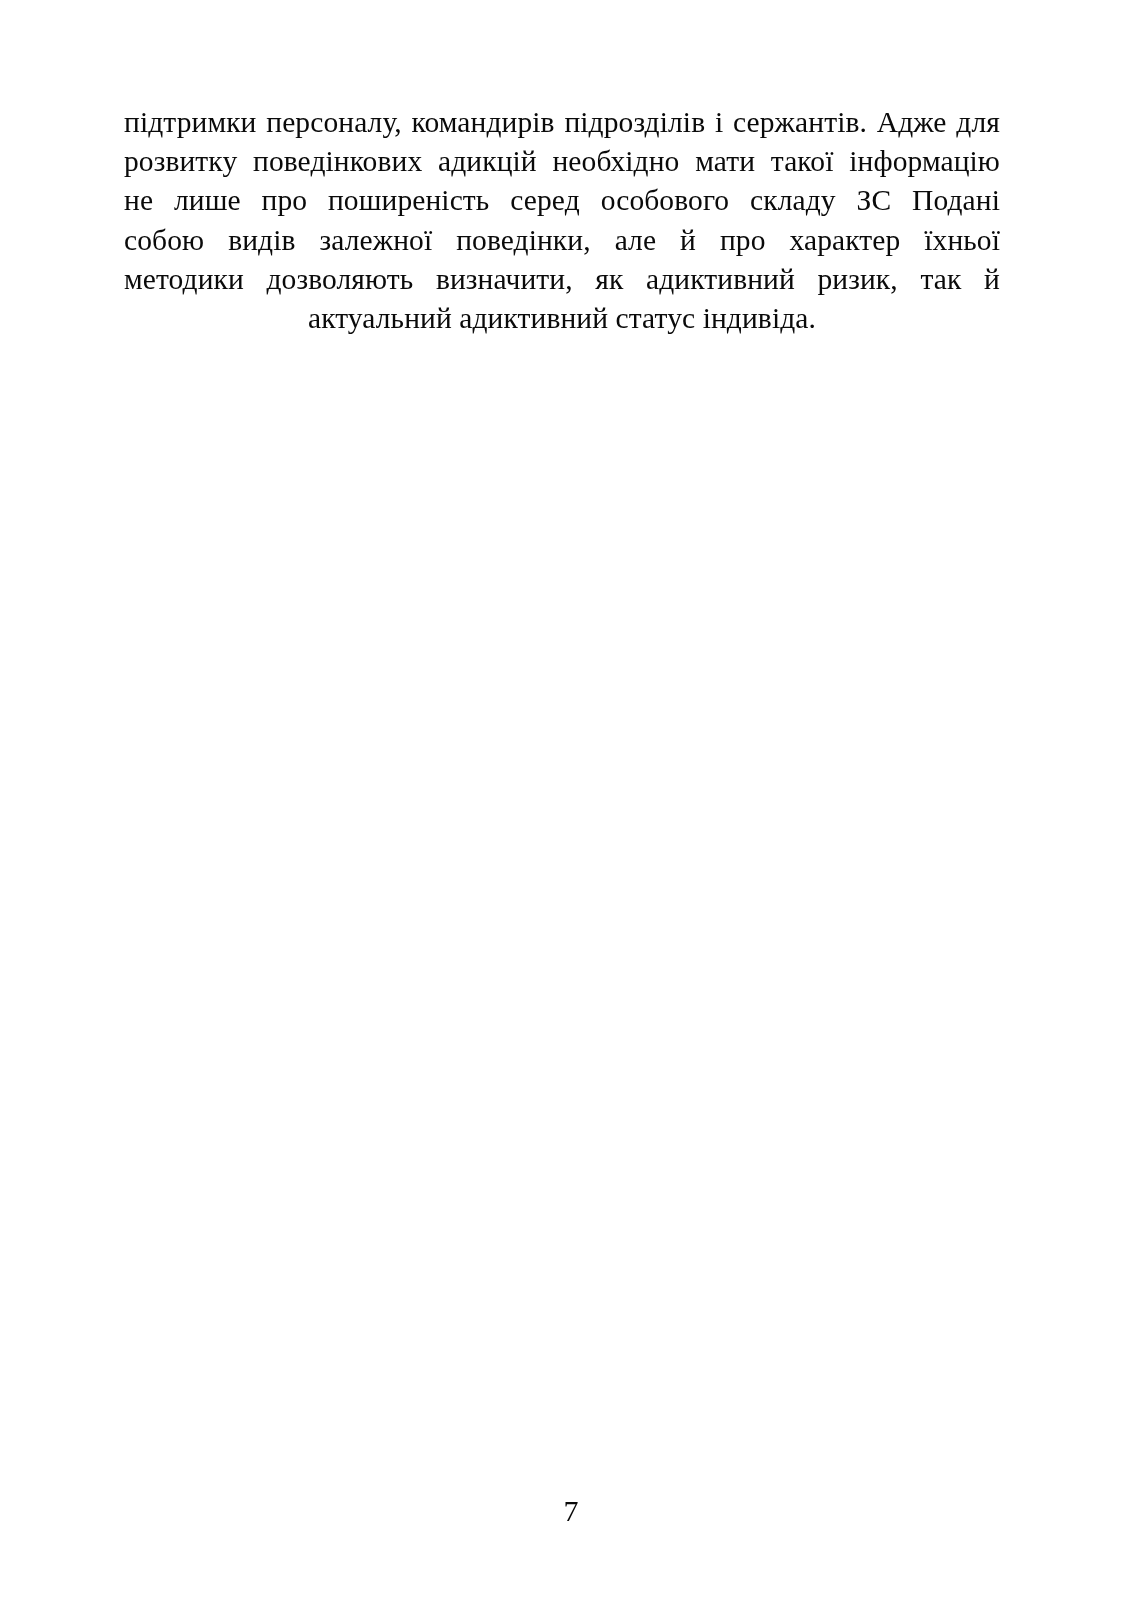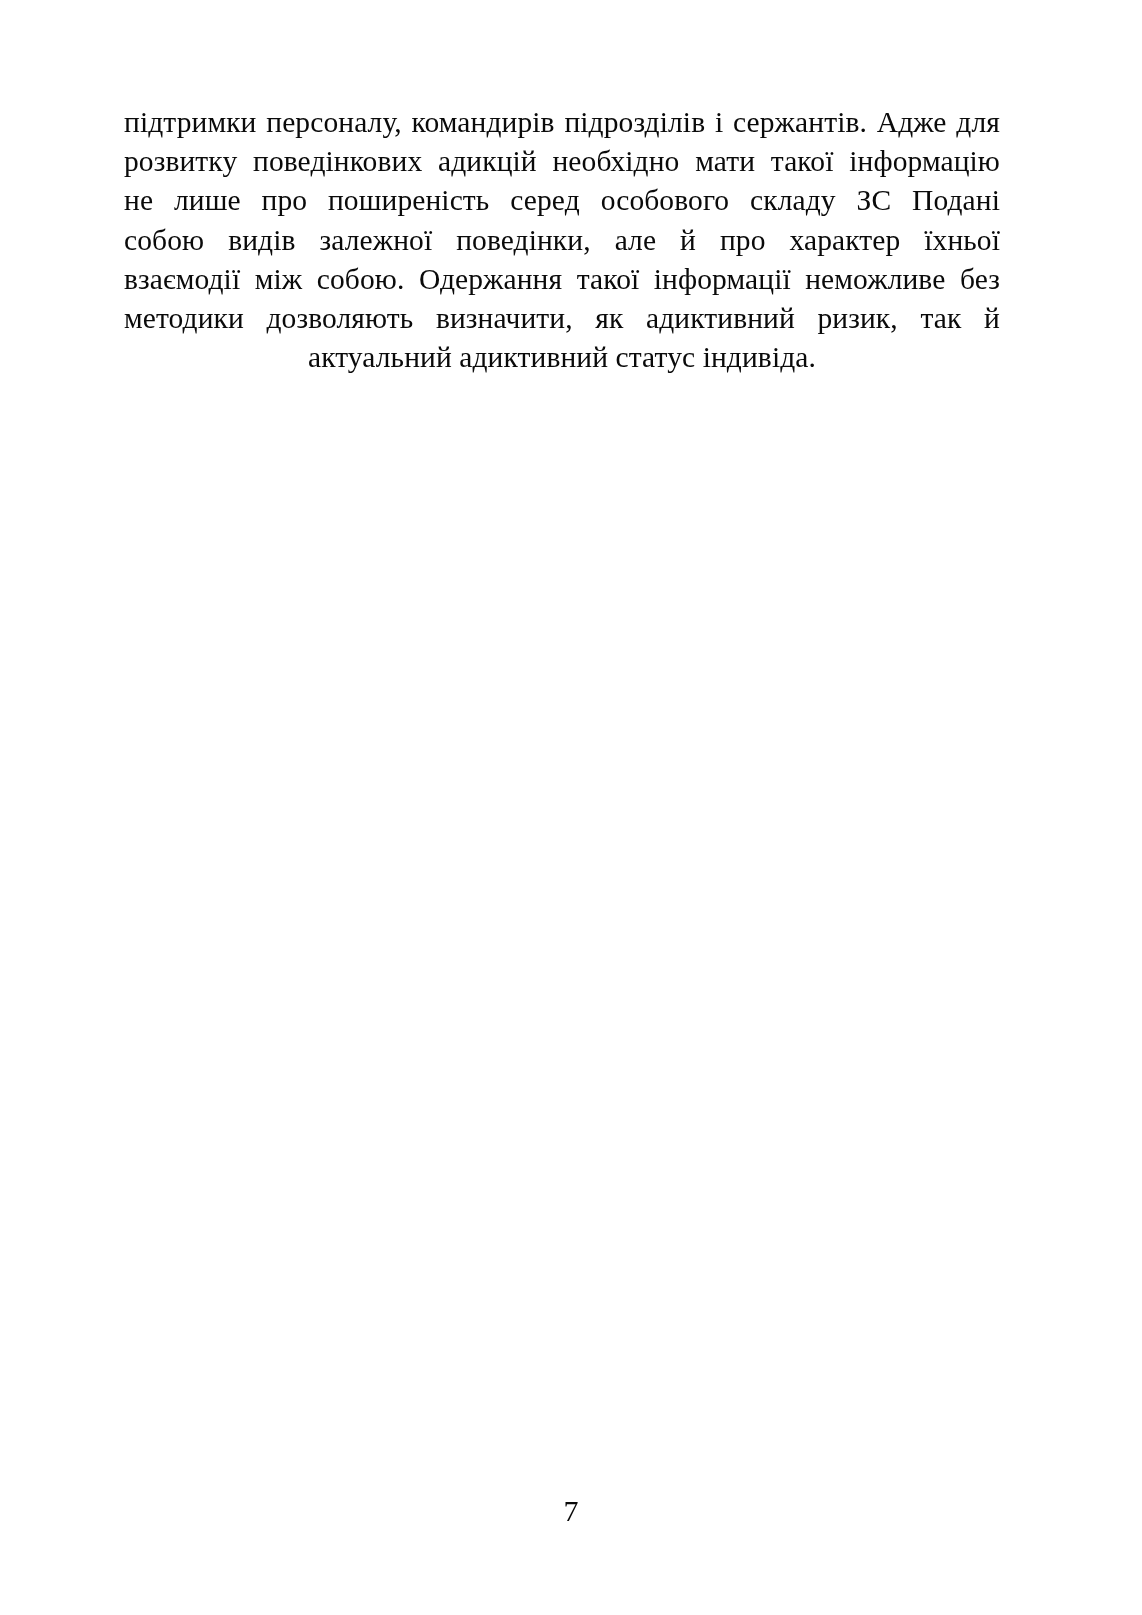--- a/index.html
+++ b/index.html
@@ -115,30 +115,20 @@
       <span class="w">видів</span>
       <span class="w">залежної</span>
       <span class="w">поведінки,</span>
       <span class="w">але</span>
       <span class="w">й</span>
       <span class="w">про</span>
       <span class="w">характер</span>
       <span class="w">їхньої</span>
     </div>
 
-    <div class="body-line justified">
-      <span class="w">взаємодії</span>
-      <span class="w">між</span>
-      <span class="w">собою.</span>
-      <span class="w">Одержання</span>
-      <span class="w">такої</span>
-      <span class="w">інформації</span>
-      <span class="w">неможливе</span>
-      <span class="w">без</span>
-    </div>
 
 
     <div class="body-line justified">
       <span class="w">методики</span>
       <span class="w">дозволяють</span>
       <span class="w">визначити,</span>
       <span class="w">як</span>
       <span class="w">адиктивний</span>
       <span class="w">ризик,</span>
       <span class="w">так</span>

